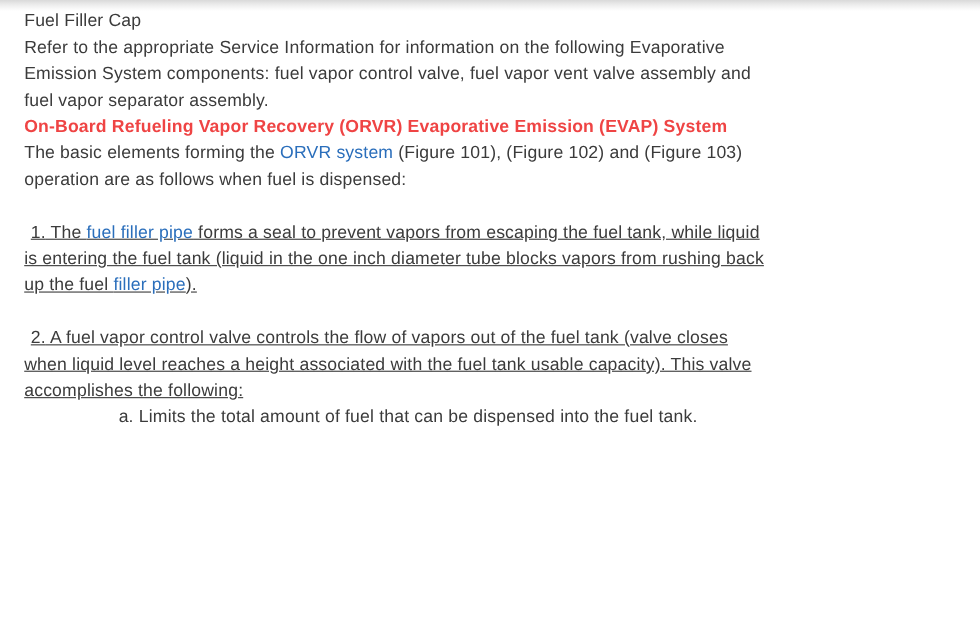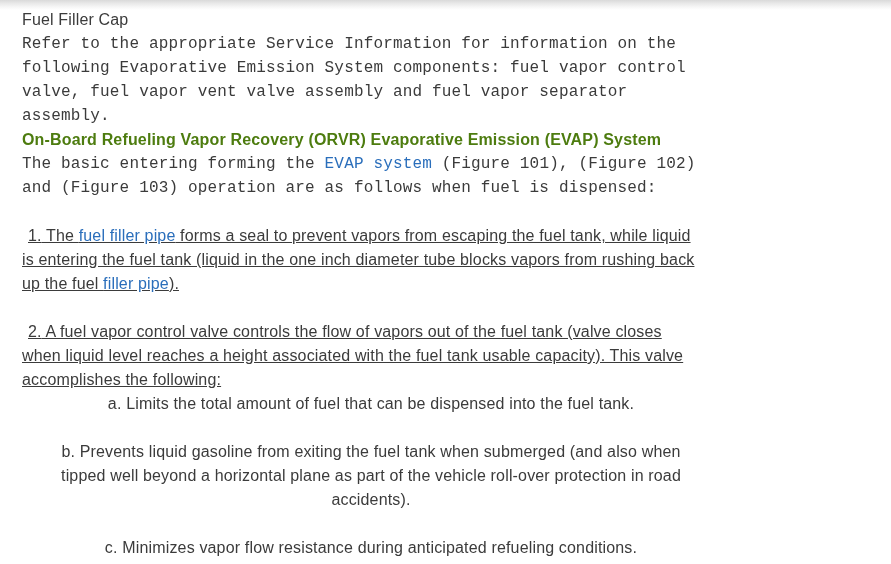--- a/index.html
+++ b/index.html
@@ -42,26 +42,25 @@
   .heading {
     font-size: 16px;
     line-height: 24px;
     margin: 0;
     color: #3b3b3b;
     letter-spacing: 0.01em;
   }
 
   .heading {
     font-weight: bold;
-    color: #4d7c0f;
+    color: #ef4444;
   }
 
   .para {
     text-align: left;
-    font-family: Liberation Mono, monospace;
   }
 
   
   .listitem {
     text-indent: 6px;
     text-decoration: underline;
   }
 
   
   .subitem {
@@ -87,33 +86,31 @@
 <div class="top-shadow"></div>
 
 <div class="doc">
 
   <p class="line">Fuel Filler Cap</p>
 
   <p class="para">Refer to the appropriate Service Information for information on the following Evaporative Emission System components: fuel vapor control valve, fuel vapor vent valve assembly and fuel vapor separator assembly.</p>
 
   <p class="heading">On-Board Refueling Vapor Recovery (ORVR) Evaporative Emission (EVAP) System</p>
 
-  <p class="para"><span>The basic entering forming the </span><a class="link" href="#">EVAP system</a><span> (Figure 101), (Figure 102) and (Figure 103) operation are as follows when fuel is dispensed:</span></p>
+  <p class="para"><span>The basic elements forming the </span><a class="link" href="#">ORVR system</a><span> (Figure 101), (Figure 102) and (Figure 103) operation are as follows when fuel is dispensed:</span></p>
 
   <div class="spacer"></div>
 
   <p class="listitem"><span>1.</span><span> The </span><a class="link" href="#">fuel filler pipe</a><span> forms a seal to prevent vapors from escaping the fuel tank, while liquid is entering the fuel tank (liquid in the one inch diameter tube blocks vapors from rushing back up the fuel </span><a class="link" href="#">filler pipe</a><span>).</span></p>
 
   <div class="spacer"></div>
 
   <p class="listitem"><span>2.</span><span> A fuel vapor control valve controls the flow of vapors out of the fuel tank (valve closes when liquid level reaches a height associated with the fuel tank usable capacity). This valve accomplishes the following:</span></p>
 
   <p class="subitem"><span>a.</span><span> Limits the total amount of fuel that can be dispensed into the fuel tank.</span></p>
 
   <div class="spacer"></div>
 
-  <p class="subitem"><span>b.</span><span> Prevents liquid gasoline from exiting the fuel tank when submerged (and also when tipped well beyond a horizontal plane as part of the vehicle roll-over protection in road accidents).</span></p>
 
   <div class="spacer"></div>
 
-  <p class="subitem"><span>c.</span><span> Minimizes vapor flow resistance during anticipated refueling conditions.</span></p>
 
 </div>
 
 </body></html>

